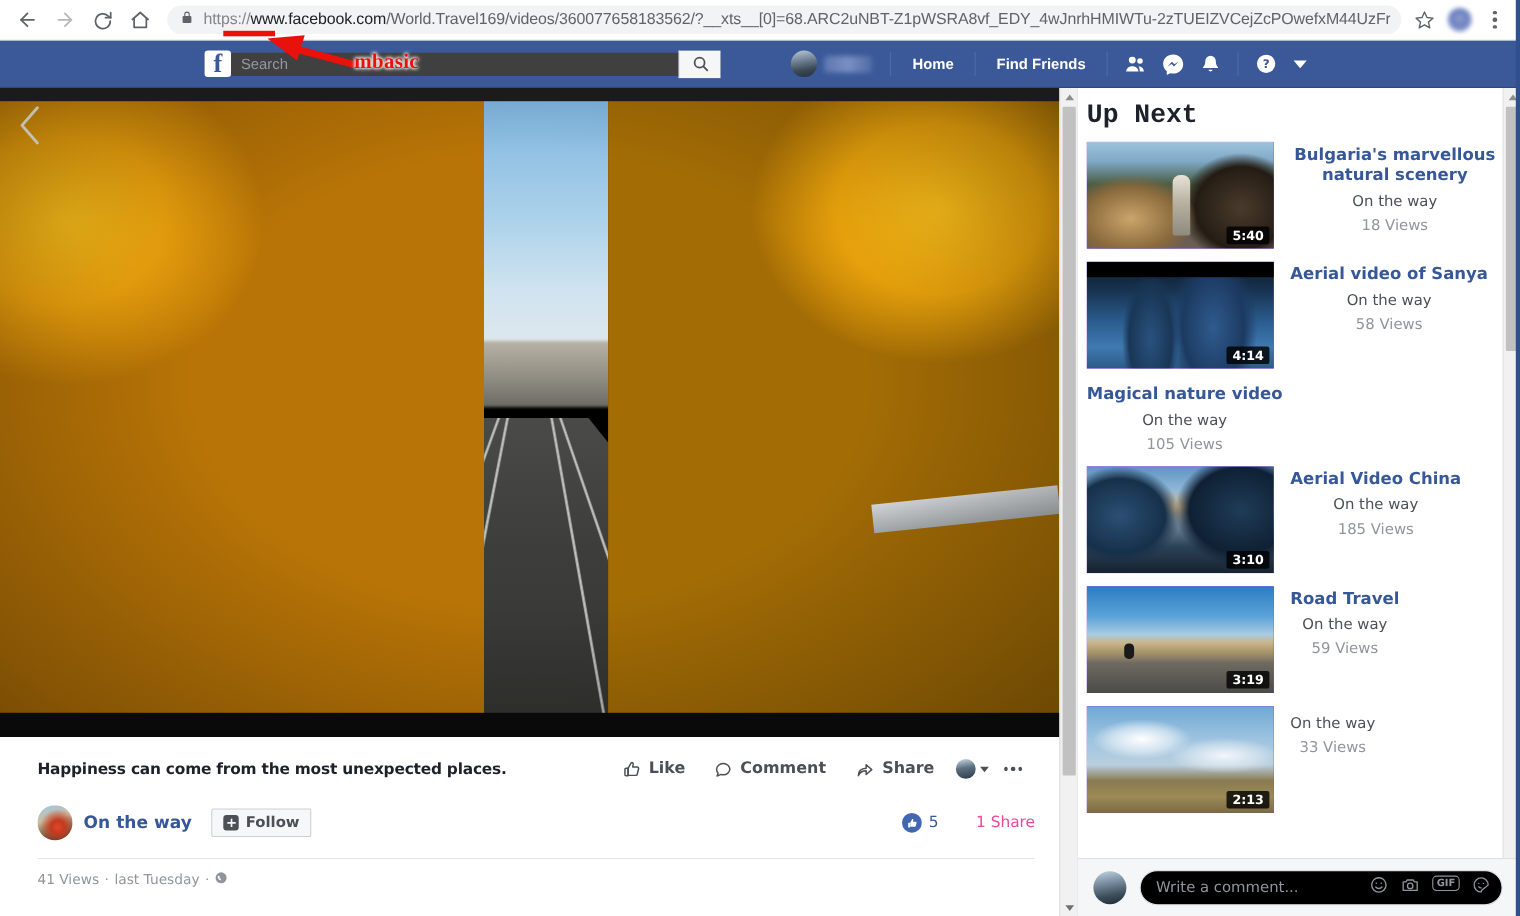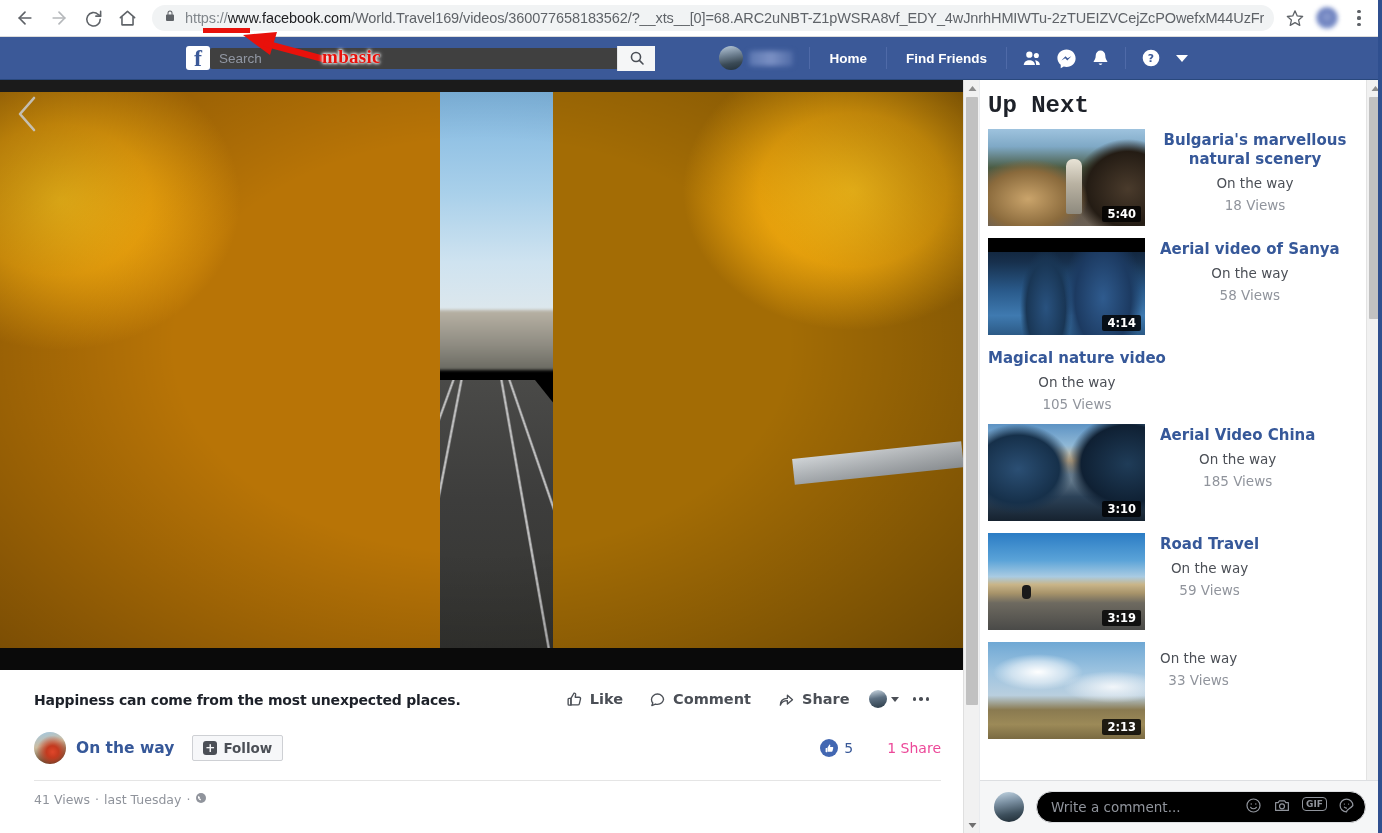--- a/index.html
+++ b/index.html
@@ -386,21 +386,21 @@
   .sb-title {
     font-size:24px; font-weight:bold; color:#1d2129;
     padding: 12px 0 10px 8px;
     font-family:Liberation Mono, monospace;
   }
   .sb-list { padding-left: 8px; }
   .sb-item {
     display:flex; gap:15px; margin-bottom: 12px;
   }
   .thumb {
-    position:relative; width: 157px; height: 97px; flex:0 0 auto;
+    position:relative; width: 170px; height: 97px; flex:0 0 auto;
     background:#6d28d9; overflow:hidden;
   }
   .thumb .img { position:absolute; inset:0; }
   .dur {
     position:absolute; right:4px; bottom:4px;
     background:rgba(0,0,0,.8); color:#fff;
     font-size:11.5px; font-weight:bold;
     padding:1px 5px; border-radius:2px;
     font-family:"DejaVu Sans",sans-serif;
   }

